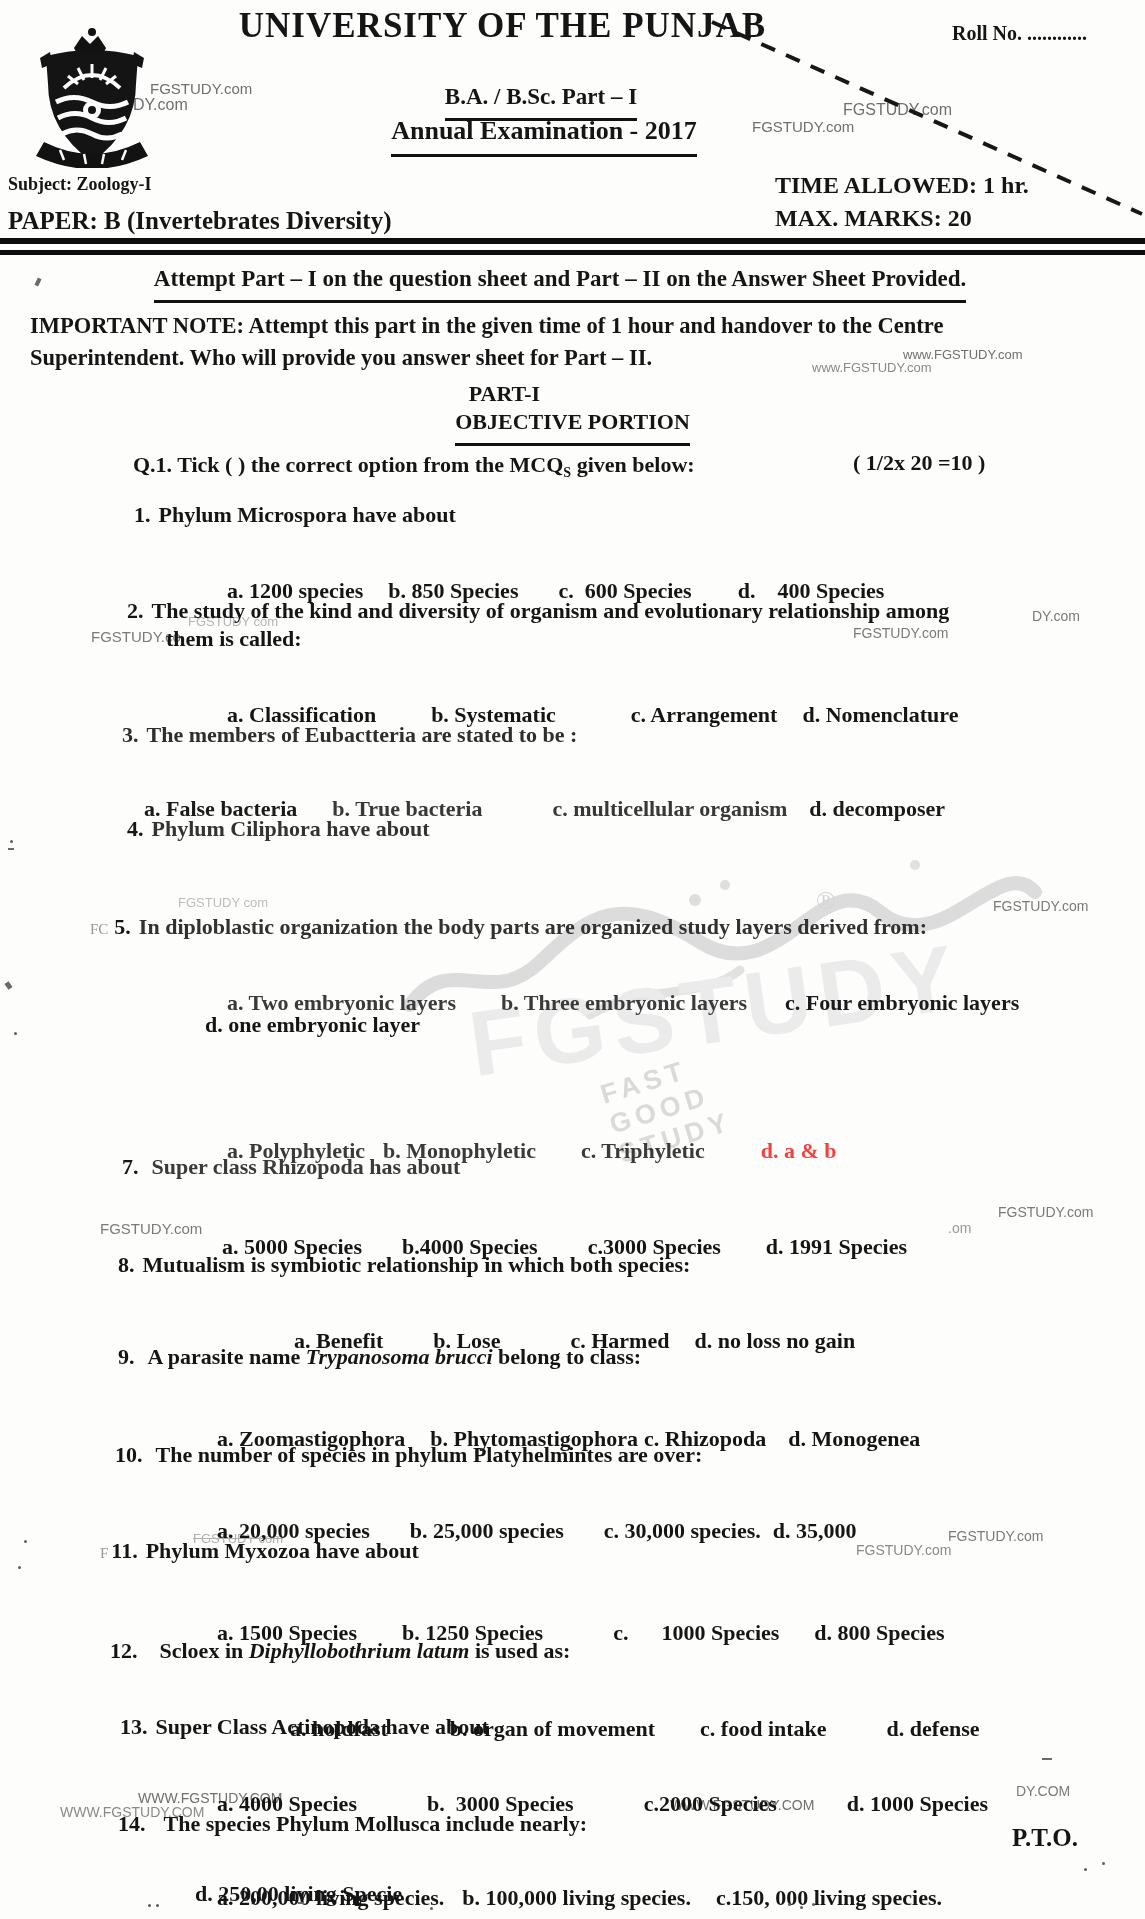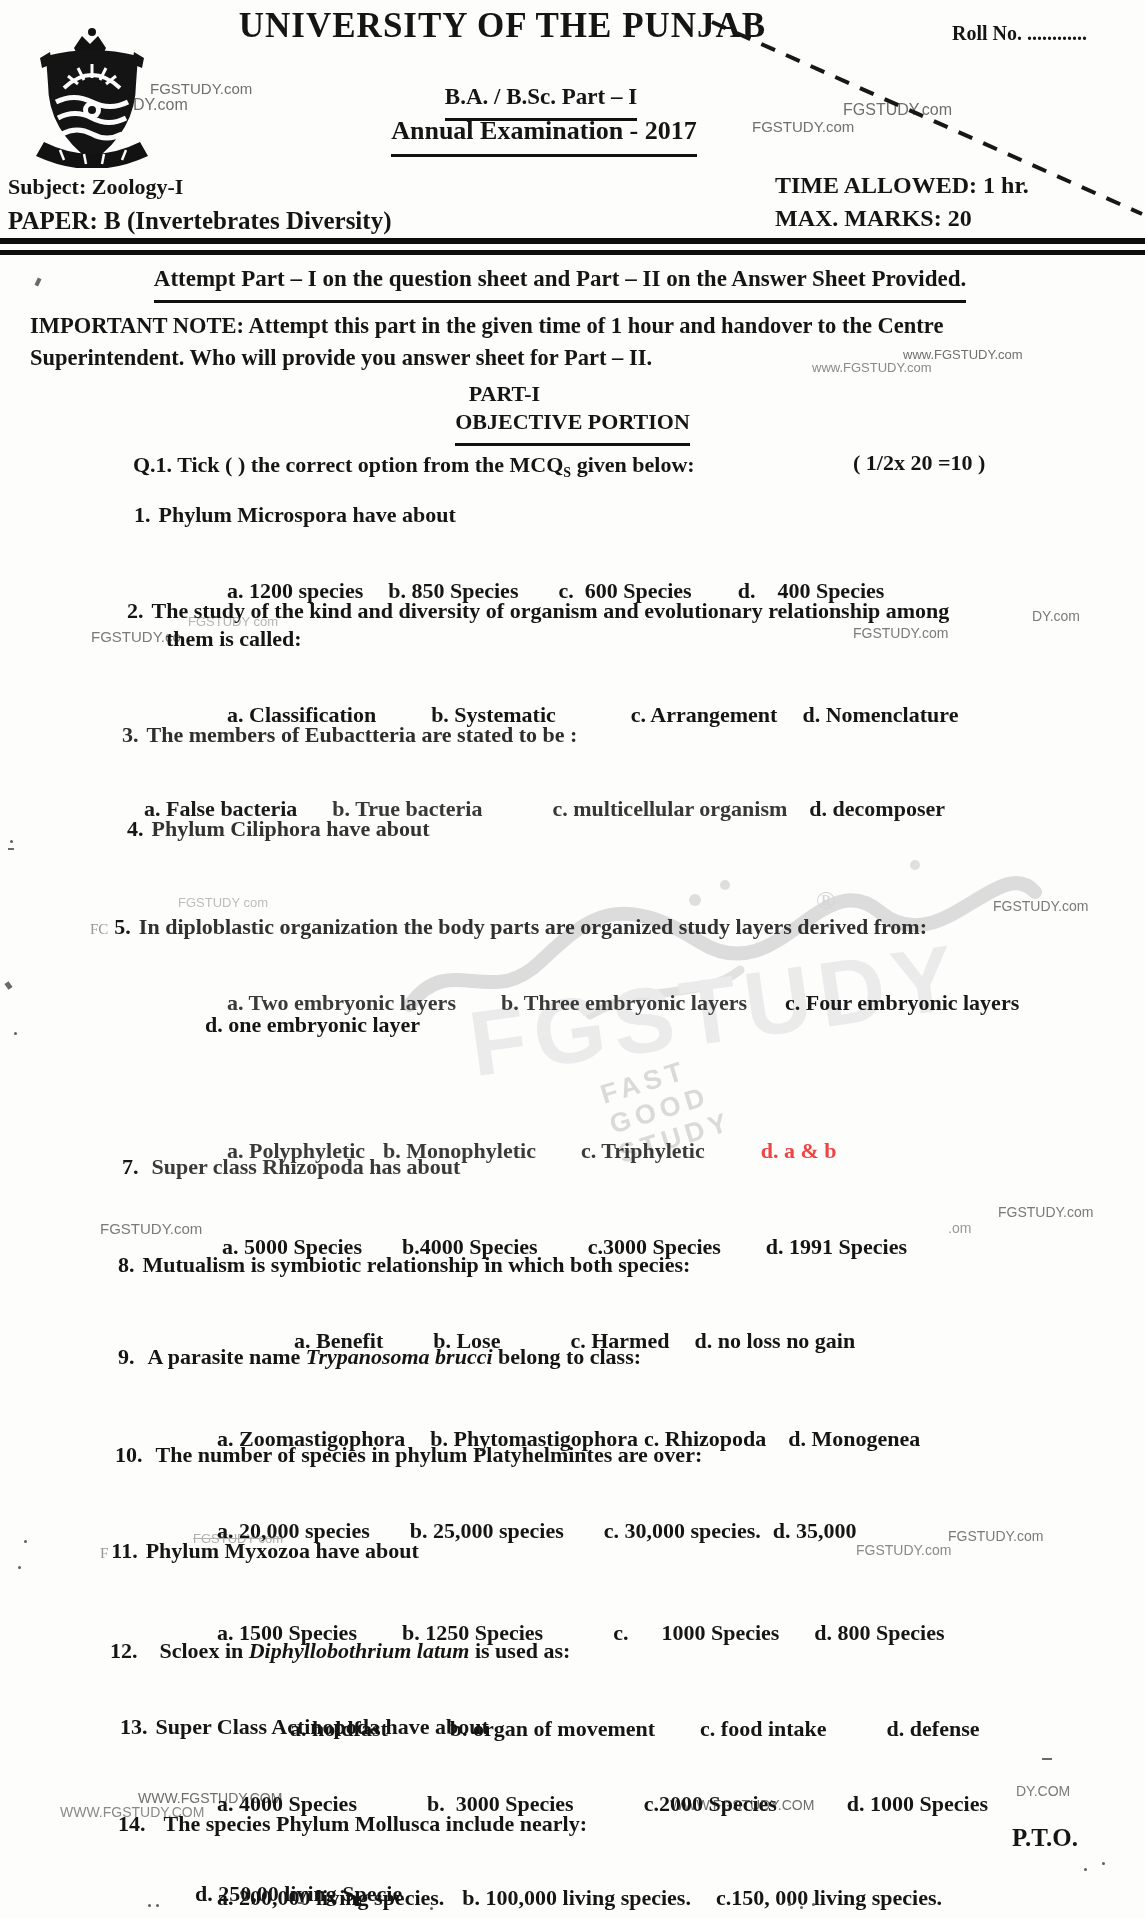--- a/index.html
+++ b/index.html
@@ -58,21 +58,21 @@
 
   <div class="abs b ctr" style="left:0;top:6px;width:1005px;font-size:35px;letter-spacing:1px;z-index:2">UNIVERSITY OF THE PUNJAB</div>
   <div class="abs b" style="left:952px;top:22px;font-size:20px;z-index:2">Roll No. ............</div>
   <div class="abs ctr" style="left:0;top:84px;width:1082px;z-index:2">
     <span class="b ul" style="font-size:23px">B.A. / B.Sc. Part – I</span>
   </div>
   <div class="abs ctr" style="left:0;top:116px;width:1088px;z-index:2">
     <span class="b ul" style="font-size:26px">Annual Examination - 2017</span>
   </div>
 
-  <div class="abs b" style="left:8px;top:174px;font-size:22px;z-index:2">Subject: Zoology-I</div>
+  <div class="abs b" style="left:8px;top:174px;font-size:18px;z-index:2">Subject: Zoology-I</div>
   <div class="abs b" style="left:8px;top:207px;font-size:25px;z-index:2">PAPER: B (Invertebrates Diversity)</div>
   <div class="abs b" style="left:775px;top:172px;font-size:24px;z-index:2">TIME ALLOWED: 1 hr.</div>
   <div class="abs b" style="left:775px;top:205px;font-size:24px;z-index:2">MAX. MARKS: 20</div>
 
   <div class="abs" style="left:0;top:238px;width:1145px;height:6px;background:#0d0d0d;z-index:2"></div>
   <div class="abs" style="left:0;top:250px;width:1145px;height:5px;background:#0d0d0d;z-index:2"></div>
 
   <div class="abs ctr" style="left:0;top:266px;width:1120px;z-index:2">
     <span class="b ul" style="font-size:23px">Attempt Part – I on the question sheet and Part – II on the Answer Sheet Provided.</span>
   </div>

